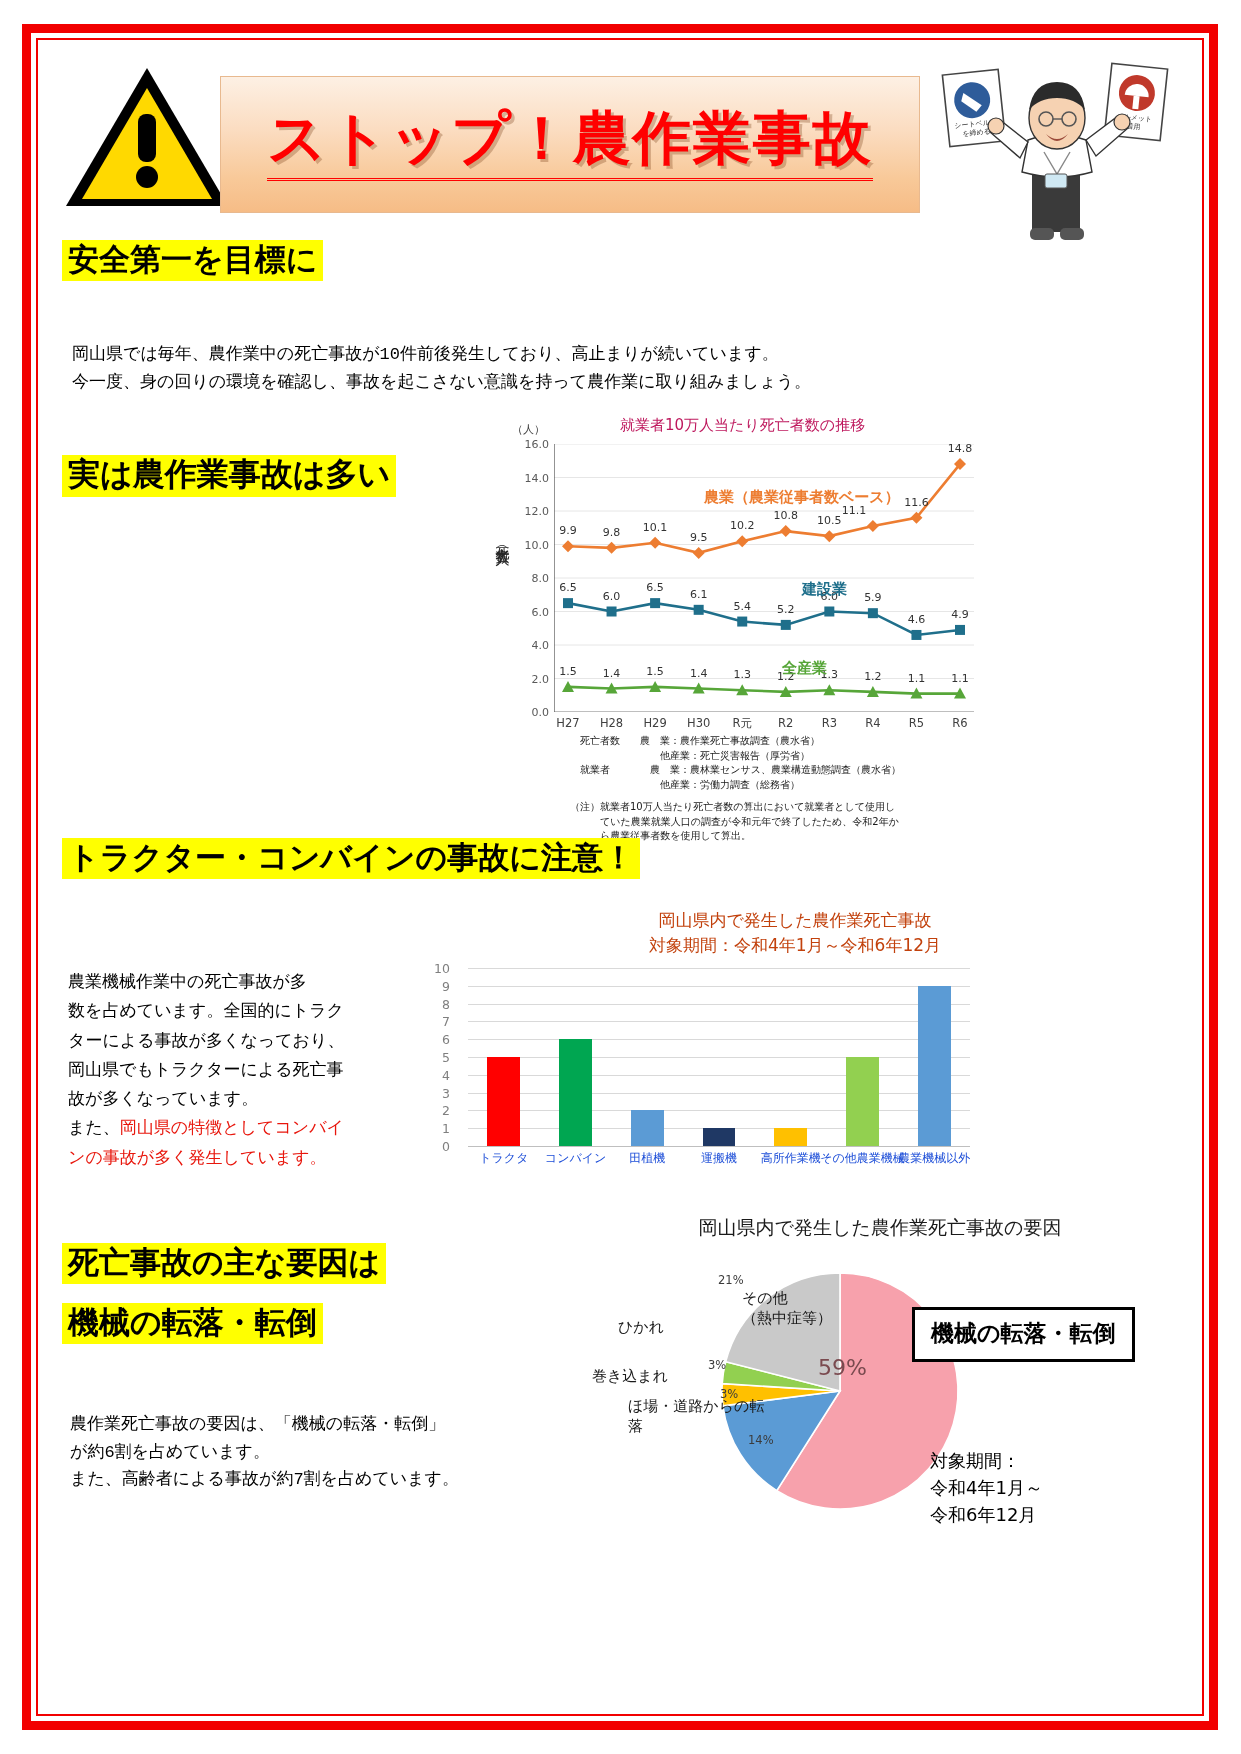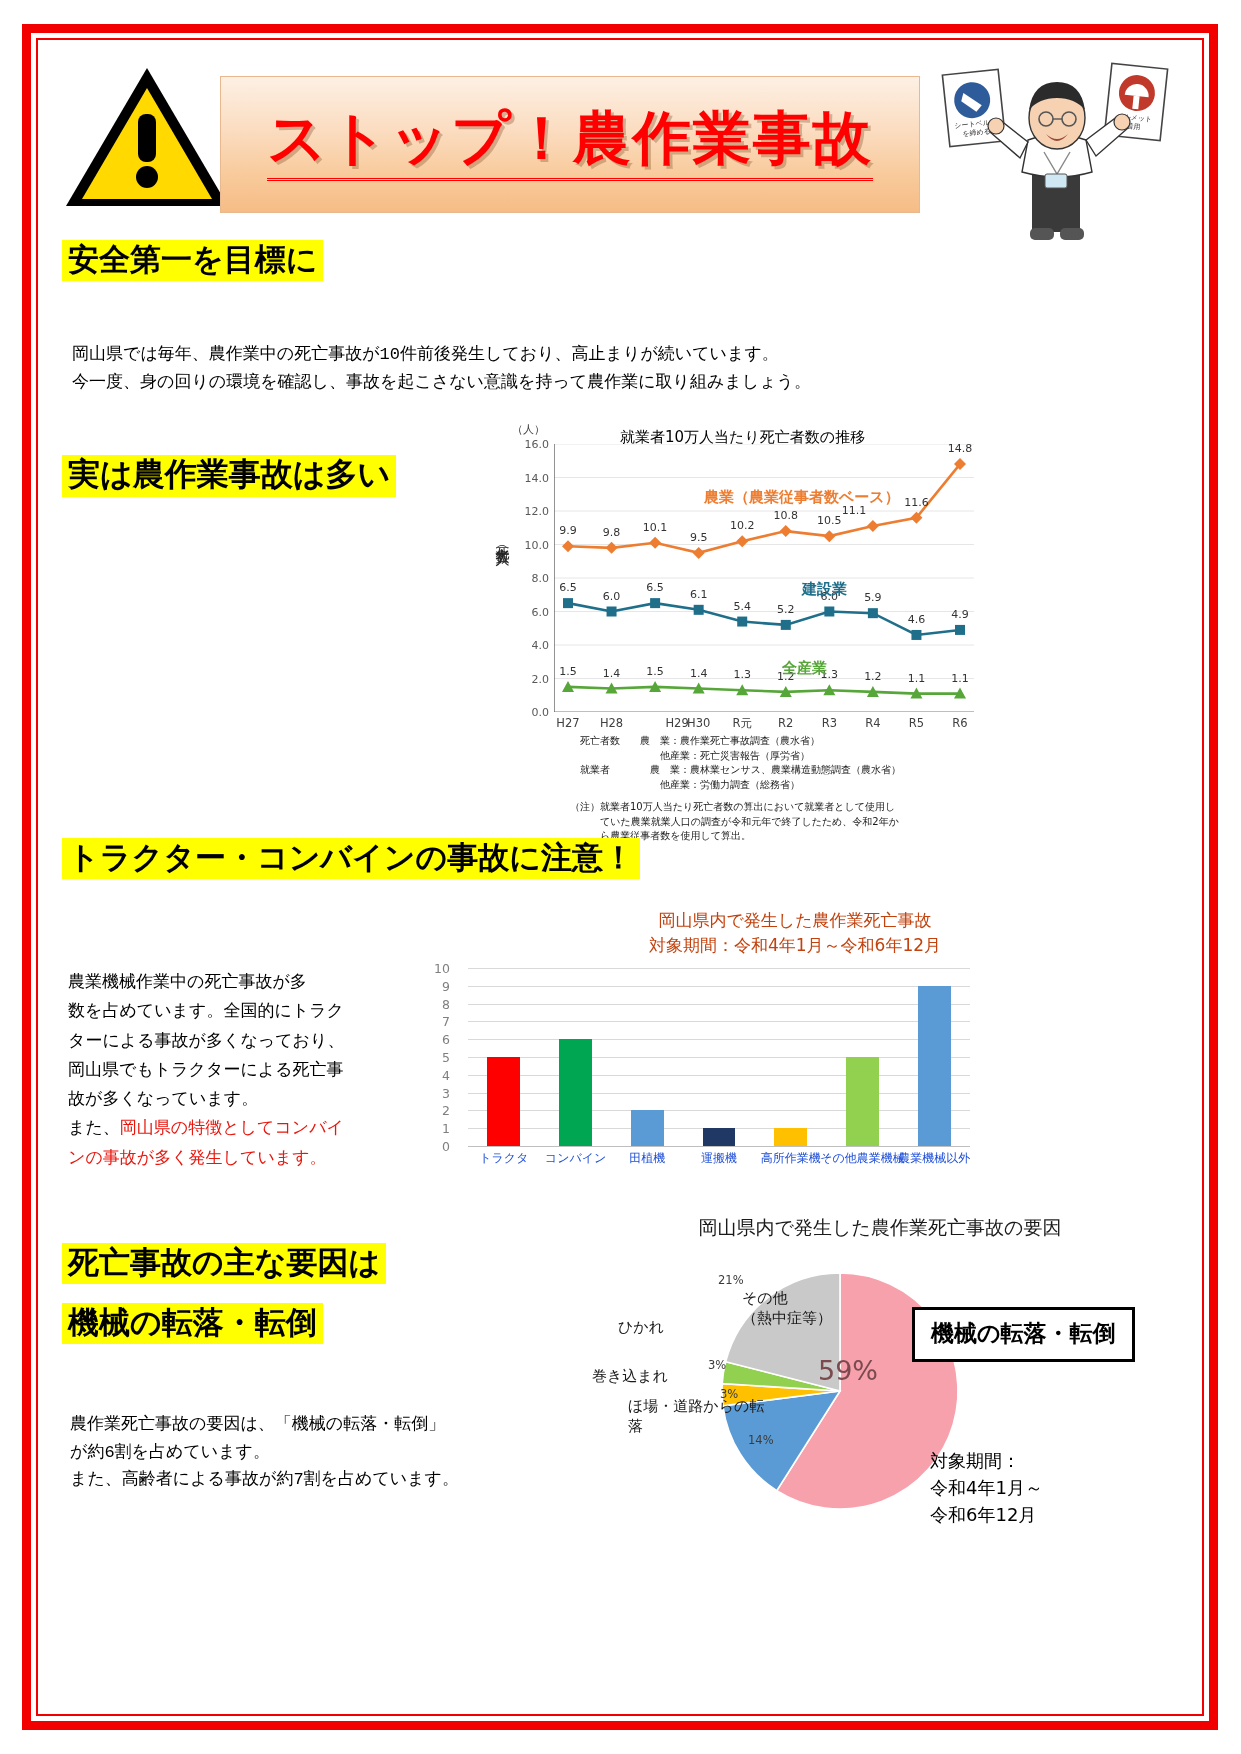--- a/index.html
+++ b/index.html
@@ -77,22 +77,22 @@
     font-size: 17px; color: #000; line-height: 1.62;
     white-space: pre-line;
     margin-top: 36px;
   }
   .body-text.narrow { line-height: 1.72; }
   .red-run { color: #e8160c; }
 
   
   .lc-wrap { position: absolute; left: 492px; top: 416px; width: 500px; height: 480px; }
   .lc-title {
-    position: absolute; left: 128px; top: 12px;
-    font-size: 15px; color: #000000;
+    position: absolute; left: 128px; top: 0;
+    font-size: 15px; color: #be185d;
     font-family: "DejaVu Sans", "Liberation Sans", sans-serif;
     white-space: nowrap;
   }
   .lc-unit {
     position: absolute; left: 20px; top: 6px;
     font-size: 11px; color: #404040;
     font-family: "DejaVu Sans", "Liberation Sans", sans-serif;
   }
   .lc-ylab {
     position: absolute; left: 2px; top: 120px;
@@ -170,21 +170,21 @@
   .pc-svg { position: absolute; left: 90px; top: 48px; }
   .pc-lab {
     position: absolute; font-size: 15px; color: #1a1a1a; white-space: pre-line;
     font-family: "DejaVu Sans", "Liberation Sans", sans-serif; line-height: 1.3;
   }
   .pc-pct {
     position: absolute; font-size: 11.5px; color: #3b3b3b; white-space: nowrap;
     font-family: "DejaVu Sans", "Liberation Sans", sans-serif;
   }
   .pc-bigpct {
-    position: absolute; font-size: 27px; color: #7a4a4f;
+    position: absolute; font-size: 22px; color: #7a4a4f;
     font-family: "DejaVu Sans", "Liberation Sans", sans-serif;
   }
   .pc-callout {
     position: absolute; left: 312px; top: 92px;
     border: 3px solid #000; background: #fff;
     padding: 8px 16px 10px 16px;
     font-size: 23px; font-weight: 700; color: #000; white-space: nowrap;
     font-family: "DejaVu Sans", "Liberation Sans", sans-serif;
   }
   .pc-period {
@@ -316,21 +316,21 @@
         <div class="lc-ytick" style="top: 234.5px;">2.0</div>
         <div class="lc-ytick" style="top: 201px;">4.0</div>
         <div class="lc-ytick" style="top: 167.5px;">6.0</div>
         <div class="lc-ytick" style="top: 134px;">8.0</div>
         <div class="lc-ytick" style="top: 100.5px;">10.0</div>
         <div class="lc-ytick" style="top: 67px;">12.0</div>
         <div class="lc-ytick" style="top: 33.5px;">14.0</div>
         <div class="lc-ytick" style="top: 0px;">16.0</div>
         <div class="lc-xtick" style="left: 14px;">H27</div>
         <div class="lc-xtick" style="left: 57.5556px;">H28</div>
-        <div class="lc-xtick" style="left: 101.111px; padding-left: 44px;">H29</div>
+        <div class="lc-xtick" style="left: 101.111px;">H29</div>
         <div class="lc-xtick" style="left: 144.667px;">H30</div>
         <div class="lc-xtick" style="left: 188.222px;">R元</div>
         <div class="lc-xtick" style="left: 231.778px;">R2</div>
         <div class="lc-xtick" style="left: 275.333px;">R3</div>
         <div class="lc-xtick" style="left: 318.889px;">R4</div>
         <div class="lc-xtick" style="left: 362.444px;">R5</div>
         <div class="lc-xtick" style="left: 406px;">R6</div>
         <div class="lc-dlabel" style="left: 14px; top: 93.175px;">9.9</div>
         <div class="lc-dlabel" style="left: 57.5556px; top: 94.85px;">9.8</div>
         <div class="lc-dlabel" style="left: 101.111px; top: 89.825px;">10.1</div>

